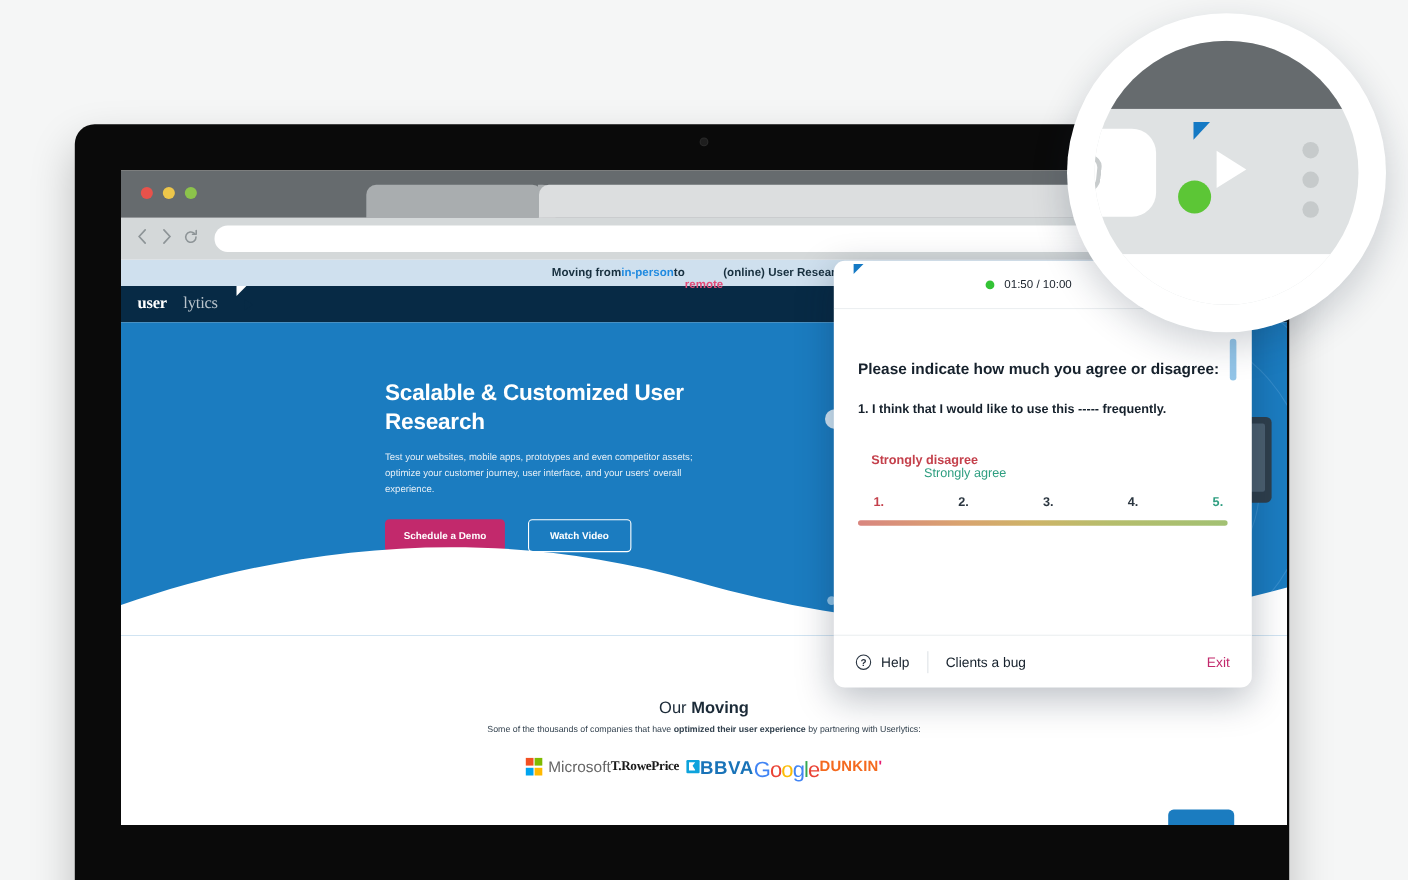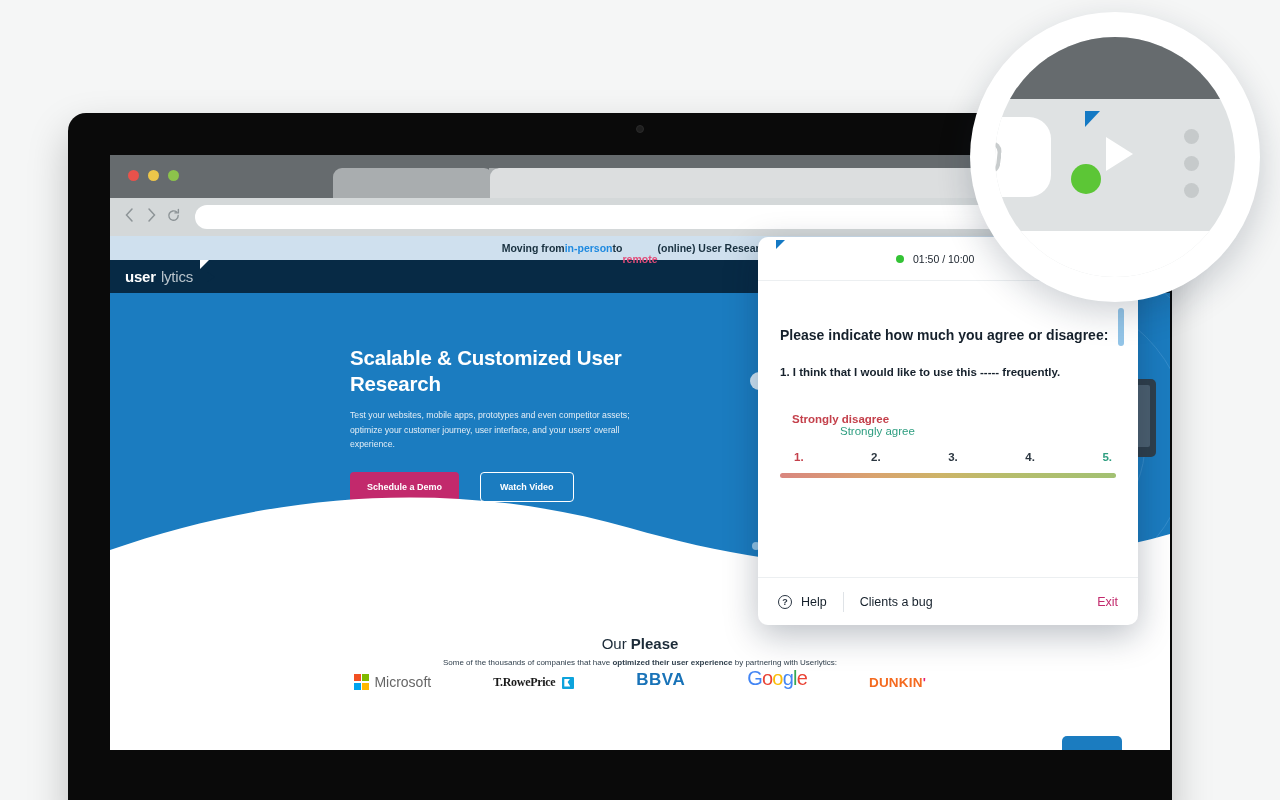--- a/index.html
+++ b/index.html
@@ -79,21 +79,21 @@
   
   .promo-strip{
     height:24px; background:#cfe0ee; display:flex; align-items:center; justify-content:center;
     font-size:10.5px; font-weight:700; color:#18303f;
   }
   .promo-strip .hl-blue{ color:#1f8ae0; } .promo-strip .hl-pink{ color:#e24c79;margin-top:21px; }
 
   .site-nav{
     height:33px; background:#072a45; display:flex; align-items:center; padding-left:15px;
   }
-  .brand{ display:flex; align-items:center; gap:5px; }
+  .brand{ display:flex; align-items:center; gap:15px;font-family:Liberation Serif, serif; }
   .brand .b1{ color:#fff; font-weight:700; font-size:15px; letter-spacing:-.2px;}
   .brand .b2{ color:#b9c4cc; font-weight:400; font-size:15px; letter-spacing:-.2px;}
   .brand-mark{ width:20px; height:16px; margin-left:2px; }
   .brand-mark .bubble{ background:#fff; }
   .brand-mark .bubble:after{ border-top-color:#fff; }
   .brand-mark .play{ border-left-color:#072a45; border-top-width:5px;border-bottom-width:5px;border-left-width:8px; top:20%; left:35%;}
 
   .hero{
     position:relative; height:285px; background:#1b7cc0; overflow:hidden;
   }
@@ -113,21 +113,21 @@
   .hero-art{ position:absolute; right:0; top:0; width:430px; height:285px; }
 
   .clients{
     position:absolute; left:0; right:0; top:480px; text-align:center;
   }
   .clients h2{ font-size:15px; color:#1c2b38; font-weight:400; }
   .clients h2 b{ font-weight:700; }
   .clients .sub{ font-size:8px; color:#32414e; margin-top:6px; }
   .clients .sub b{ font-weight:700; }
   .logos{
-    display:flex; align-items:flex-end; justify-content:center; gap:62px;
+    margin-top:22px; display:flex; align-items:flex-start; justify-content:center; 
   }
   .logo{ display:flex; align-items:center; gap:5px; }
   .ms-grid{ display:grid; grid-template-columns:7px 7px; grid-template-rows:7px 7px; gap:1.5px;}
   .ms-grid i{ display:block; }
   .ms-grid i:nth-child(1){background:#f25022;} .ms-grid i:nth-child(2){background:#7fba00;}
   .ms-grid i:nth-child(3){background:#00a4ef;} .ms-grid i:nth-child(4){background:#ffb900;}
   .ms-txt{ font-family:"Liberation Sans",sans-serif; font-size:14px; color:#666; }
   .trp{ font-family:"Liberation Serif",serif; font-size:12px; font-weight:700; color:#1a1a1a;letter-spacing:-.3px;}
   .trp-mark{ width:12px;height:12px;background:#0da3dc;margin-left:2px;position:relative;border-radius:1px;}
   .trp-mark:after{content:"";position:absolute;left:2px;top:2px;width:6px;height:8px;background:#fff;
@@ -368,21 +368,21 @@
           <button class="btn-demo">Schedule a Demo</button>
           <button class="btn-watch">Watch Video</button>
         </div>
       </div>
       <svg class="hero-wave" viewBox="0 0 1060 92" preserveAspectRatio="none">
         <path d="M0 92 L0 62 C 150 10 330 -14 520 40 C 700 92 880 96 1060 46 L1060 92 Z" fill="#ffffff"></path>
       </svg>
     </div>
 
     <div class="clients">
-      <h2><span>Our </span><b>Please</b></h2>
+      <h2><span>Our </span><b>Moving</b></h2>
       <div class="sub"><span>Some of the thousands of companies that have </span><b>optimized their user experience</b><span> by partnering with Userlytics:</span></div>
       <div class="logos">
         <span class="logo">
           <span class="ms-grid">
               <i></i>
               <i></i>
               <i></i>
               <i></i>
             </span>
           <span class="ms-txt">Microsoft</span>

